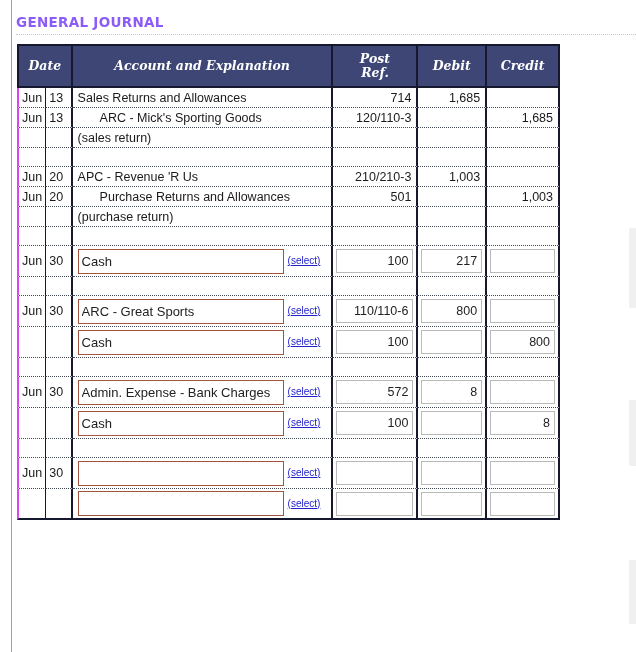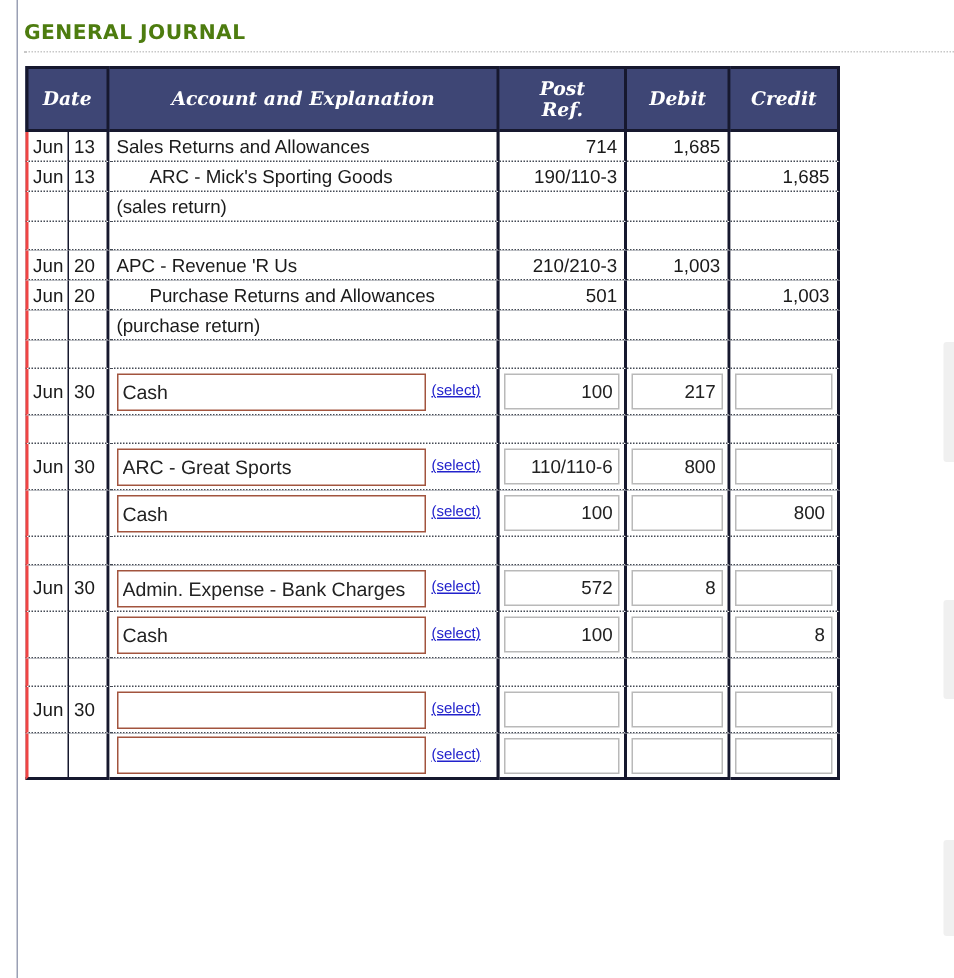--- a/index.html
+++ b/index.html
@@ -36,40 +36,40 @@
 
   
   .title-block {
     padding: 14px 0 0 4px;
   }
   .page-title {
     font-family: "DejaVu Sans", sans-serif;
     font-size: 13.5px;
     font-weight: bold;
     letter-spacing: 0.3px;
-    color: #4d7c0f;
+    color: #8b5cf6;
     line-height: 16px;
   }
   .title-rule {
     margin-top: 4px;
     margin-left: 0px;
     width: 620px;
     height: 0;
     border-top: 1px dotted #c8c8c8;
   }
 
   
   .journal {
     margin-top: 9px;
     margin-left: 5px;
     border-collapse: separate;
     border-spacing: 0;
     width: 543px;
     table-layout: fixed;
-    background: #0f172a;
+    background: #7dd3fc;
   }
 
   .journal col.c-mon   { width: 29px; }
   .journal col.c-day   { width: 26px; }
   .journal col.c-acct  { width: 258px; }
   .journal col.c-post  { width: 84px; }
   .journal col.c-deb   { width: 68px; }
   .journal col.c-cre   { width: 72px; }
 
   
@@ -101,21 +101,21 @@
     border-right: 2px solid #16182e;
     font-size: 12.5px;
     line-height: 18px;
     vertical-align: middle;
     background: #ffffff;
     box-sizing: border-box;
     overflow: hidden;
     white-space: nowrap;
   }
   .journal tbody td.cell-mon {
-    border-left: 2px solid #ef4444;
+    border-left: 2px solid #d946ef;
     border-right: 1px solid #16182e;
     text-align: center;
   }
   .journal tbody td.cell-day {
     border-right: 2px solid #16182e;
   }
   .journal tbody td.cell-acct {
     text-align: left;
     padding-left: 5px;
     position: relative;
@@ -232,21 +232,21 @@
           <td class="cell-day">13</td>
           <td class="cell-acct"><span class="">Sales Returns and Allowances</span></td>
           <td class="cell-num">714</td>
           <td class="cell-num">1,685</td>
           <td class="cell-num"></td>
         </tr>
         <tr>
           <td class="cell-mon">Jun</td>
           <td class="cell-day">13</td>
           <td class="cell-acct"><span class="indent ">ARC - Mick's Sporting Goods</span></td>
-          <td class="cell-num">190/110-3</td>
+          <td class="cell-num">120/110-3</td>
           <td class="cell-num"></td>
           <td class="cell-num">1,685</td>
         </tr>
         <tr>
           <td class="cell-mon"></td>
           <td class="cell-day"></td>
           <td class="cell-acct"><span class="memo">(sales return)</span></td>
           <td class="cell-num"></td>
           <td class="cell-num"></td>
           <td class="cell-num"></td>

